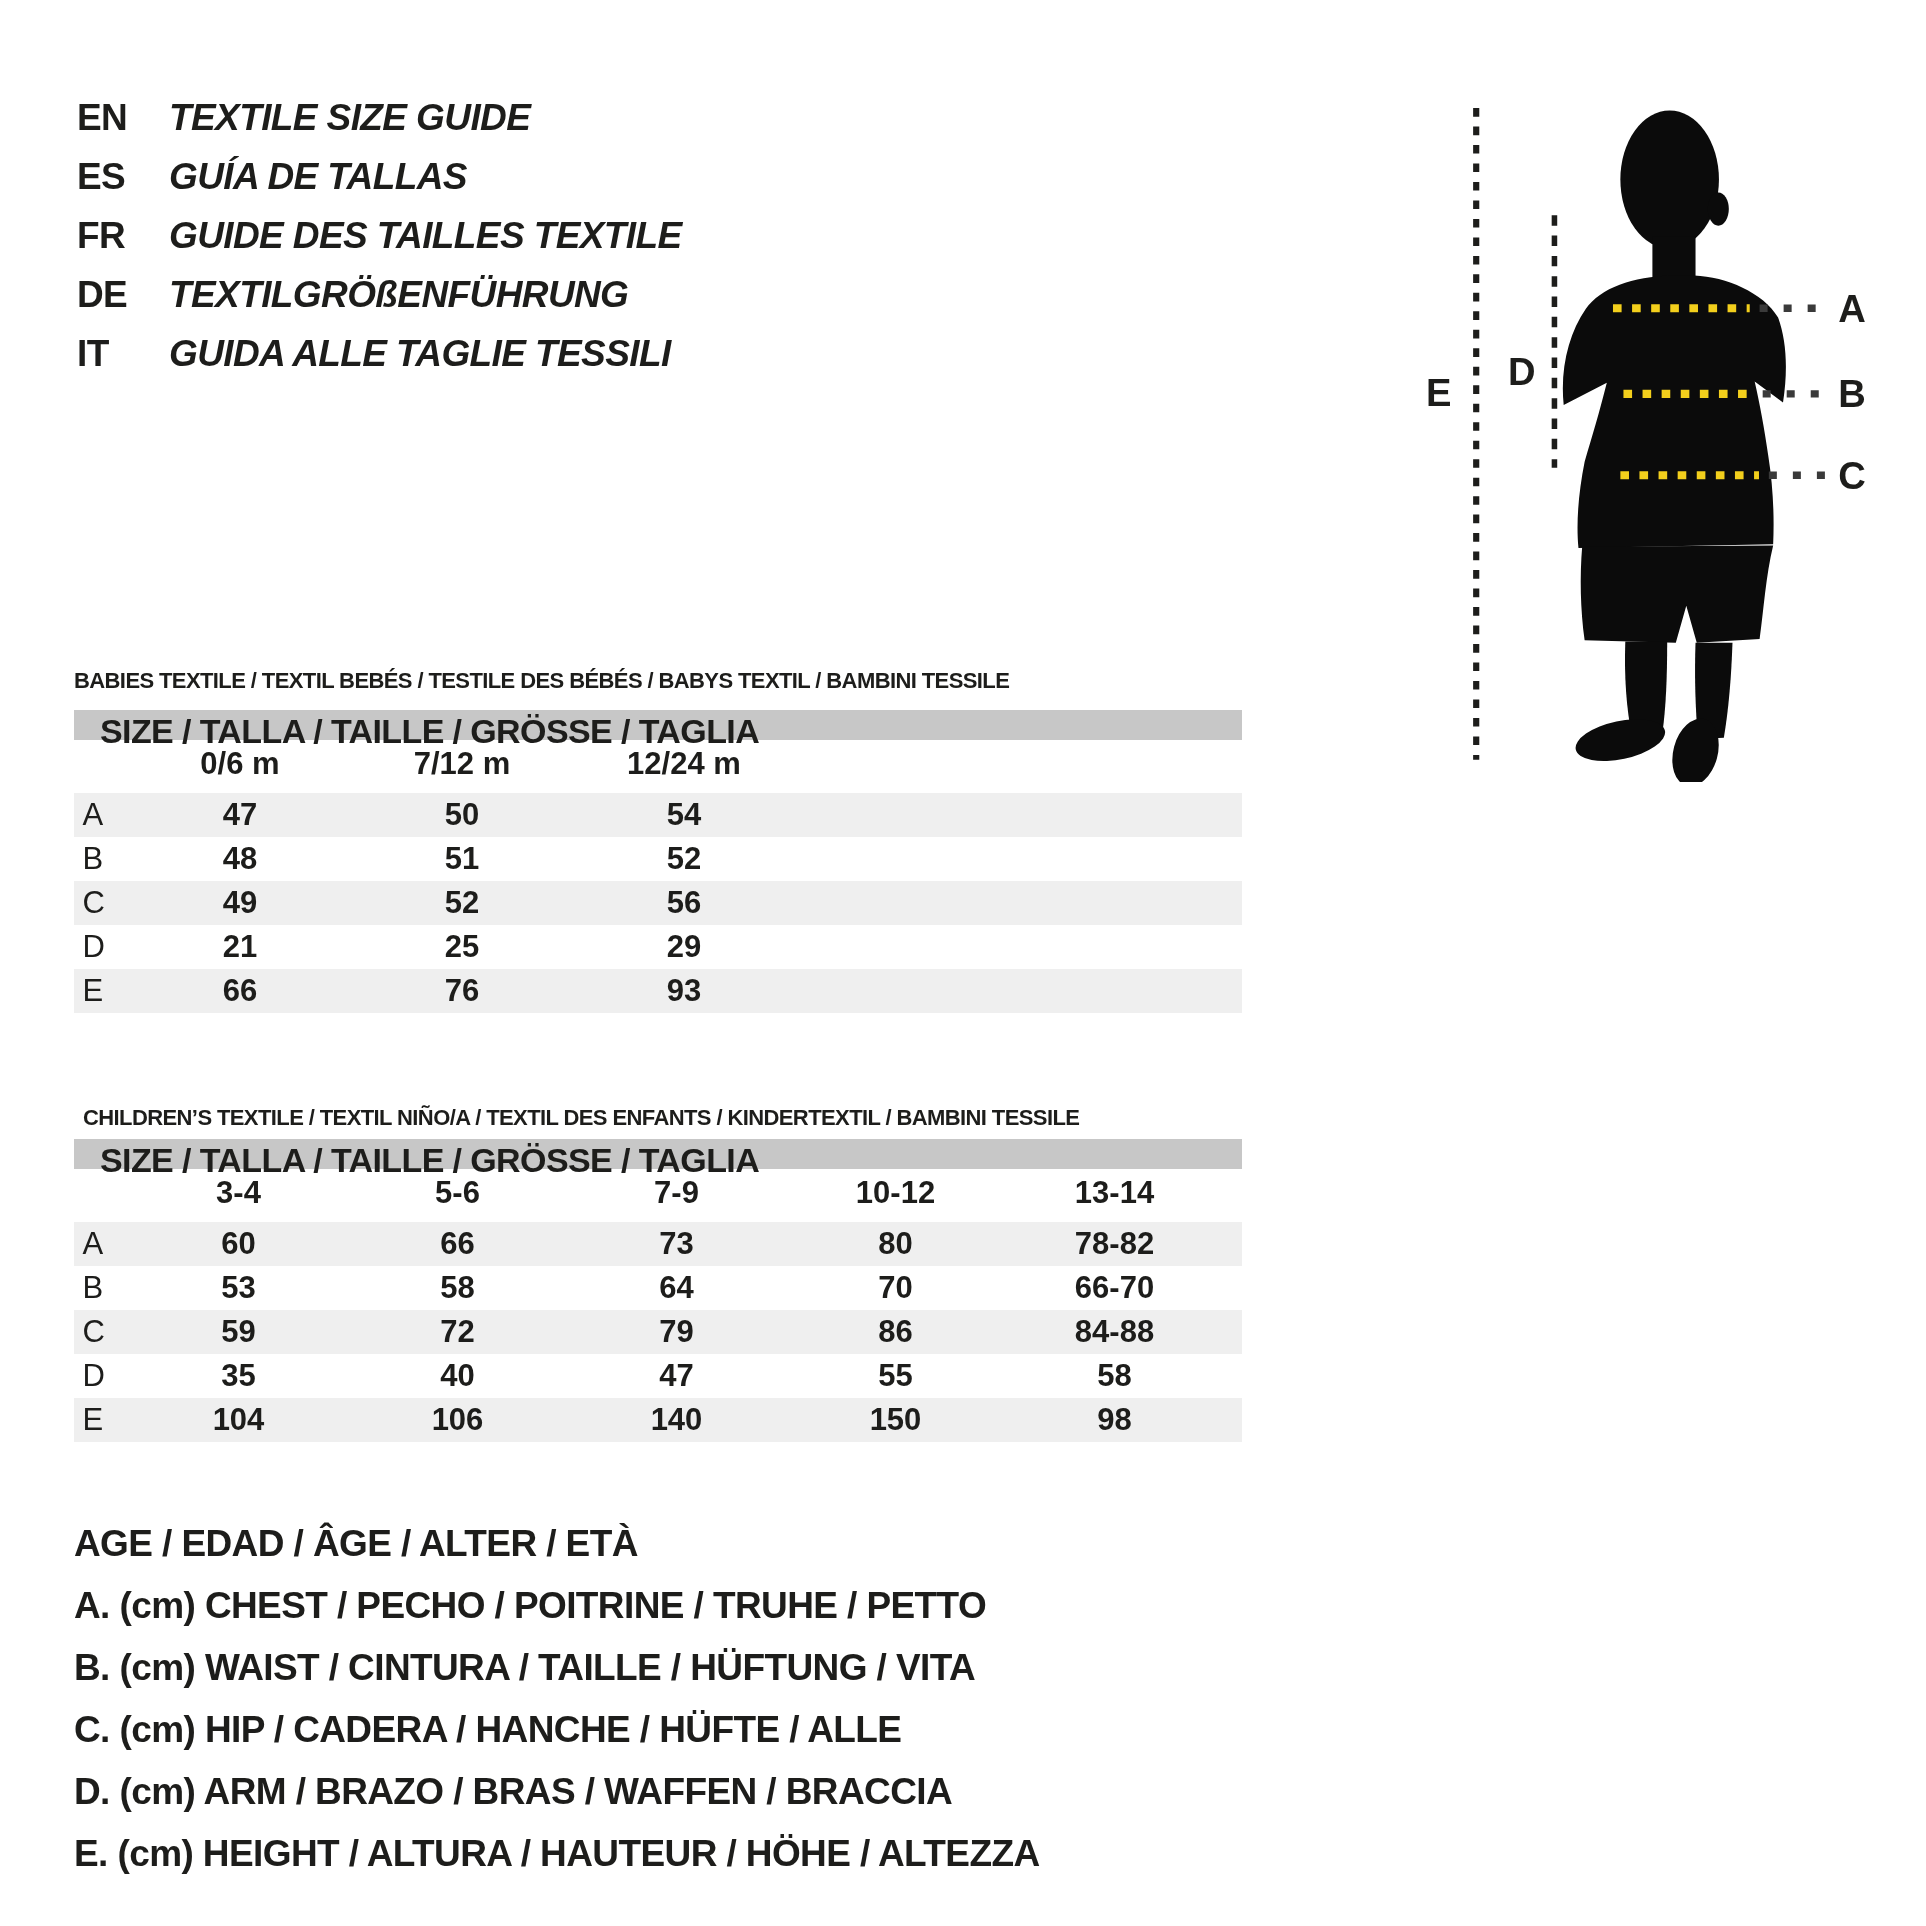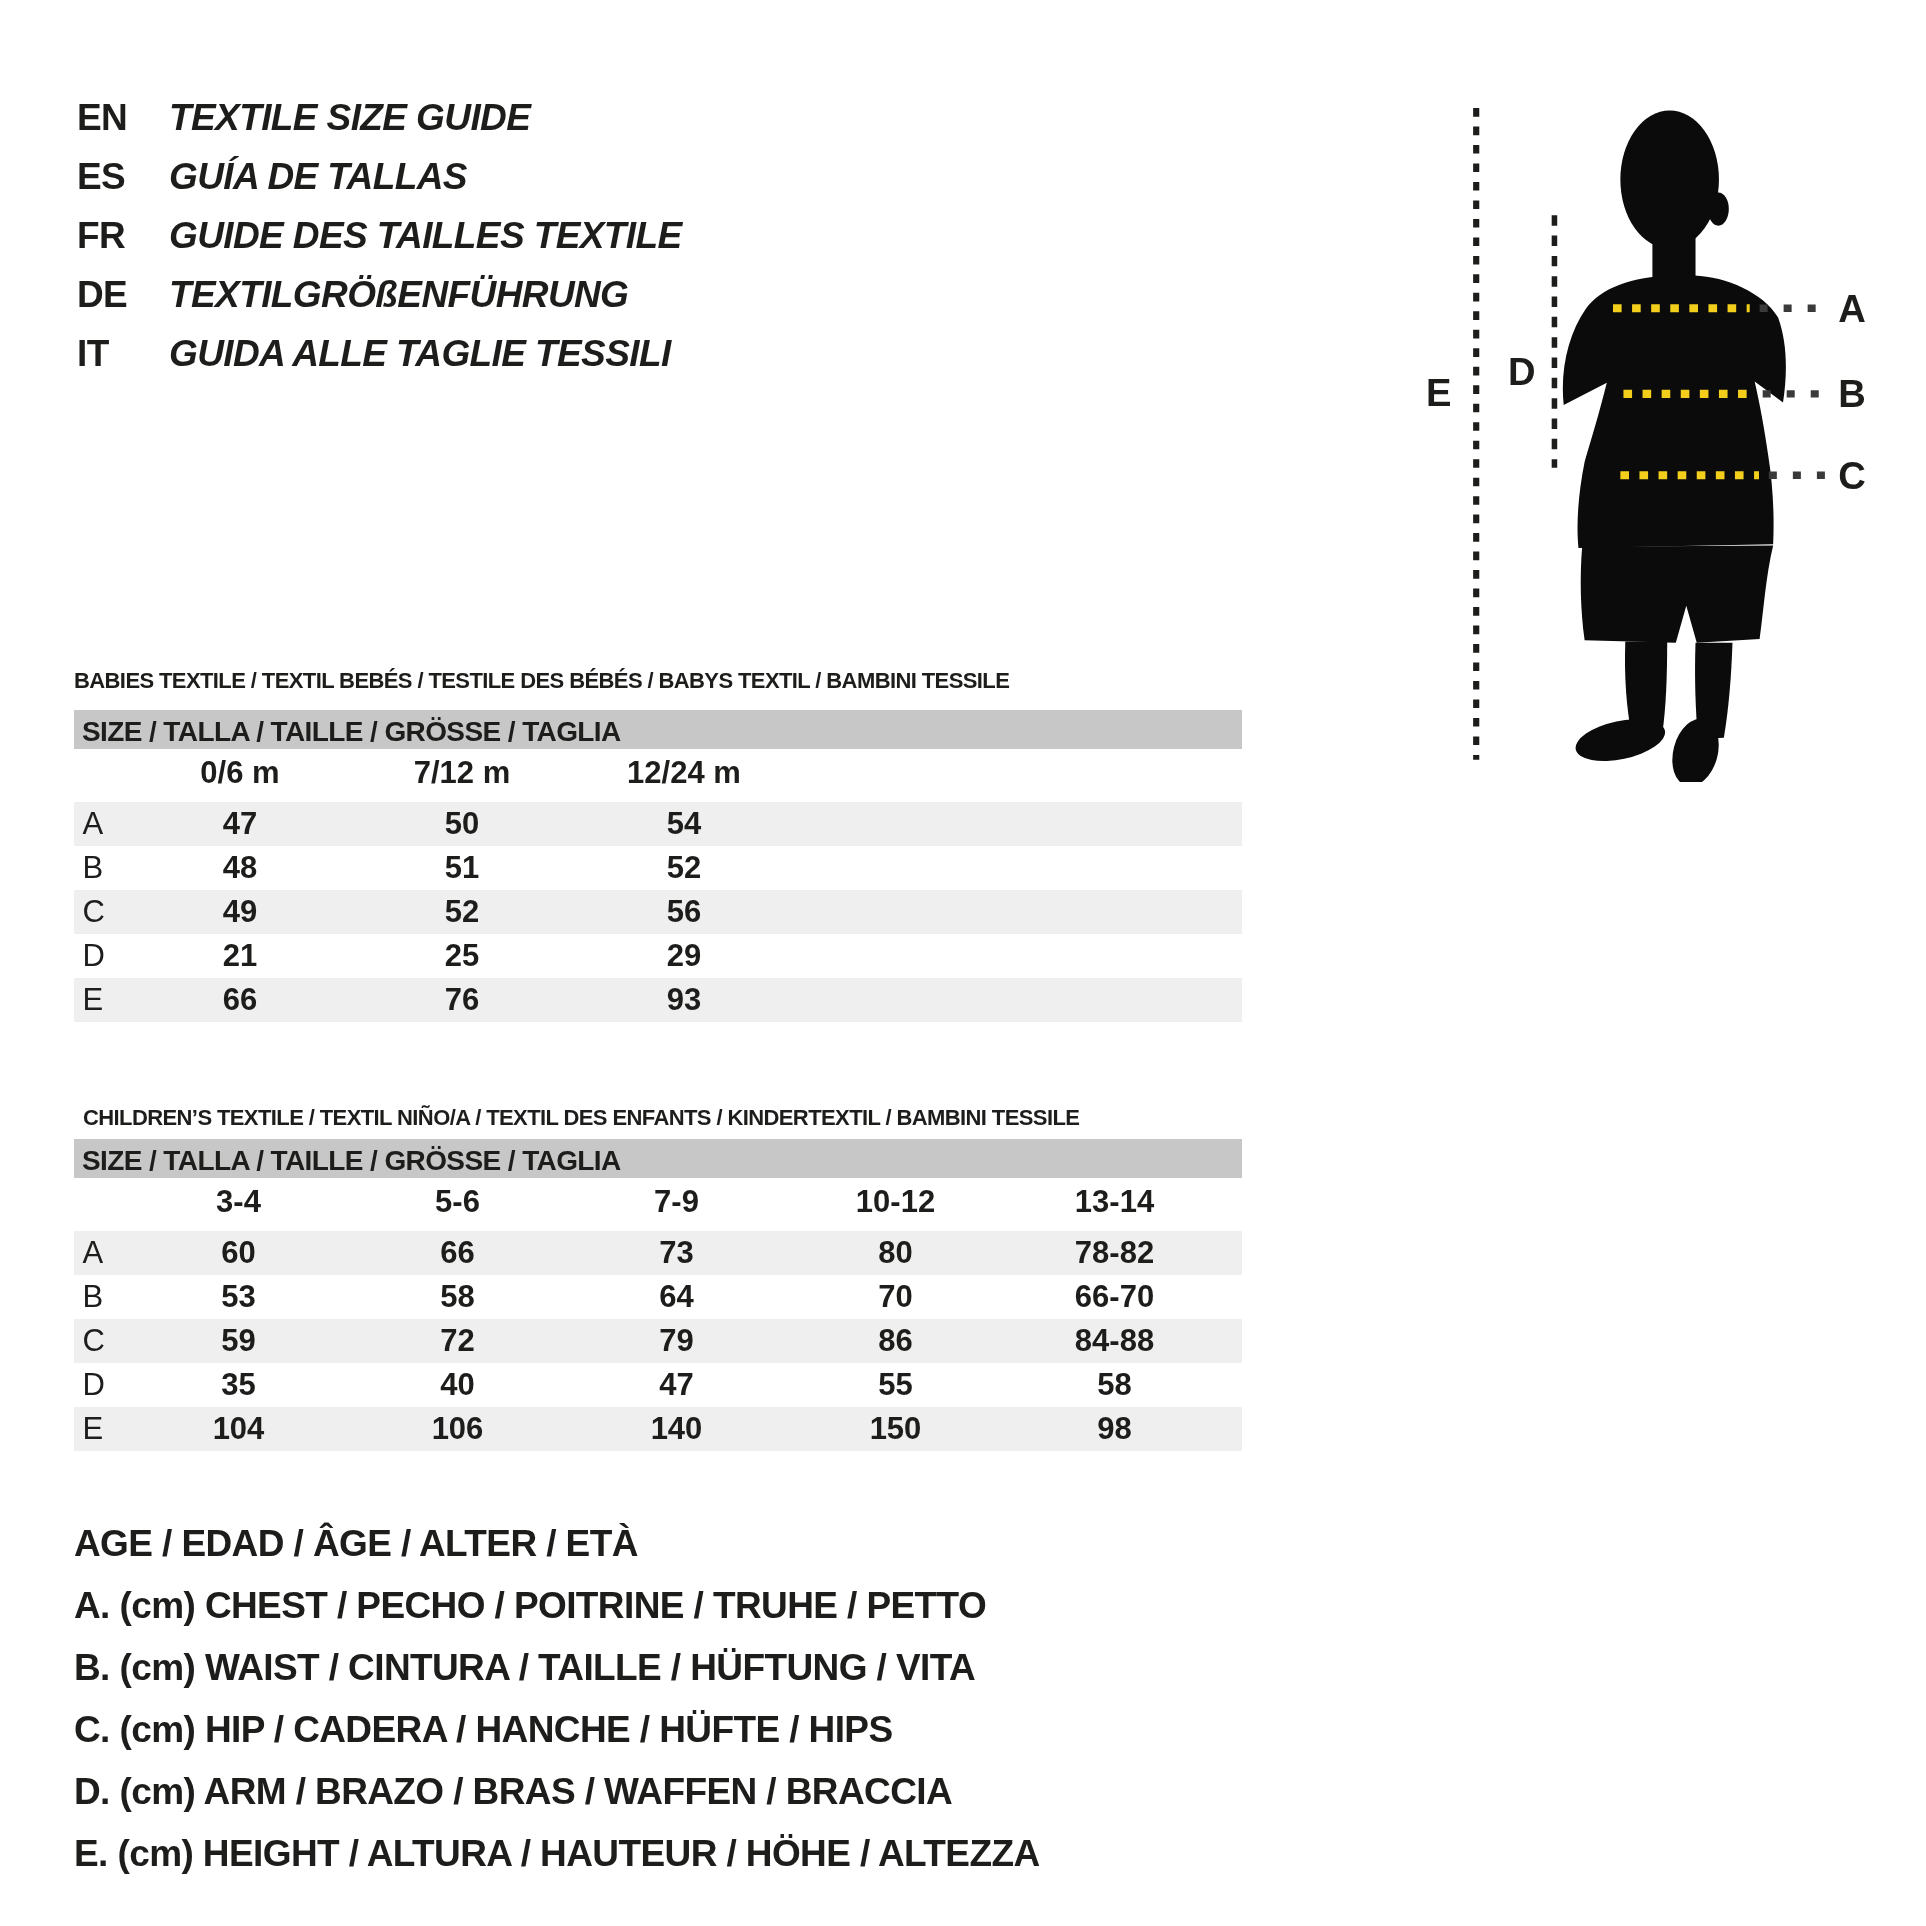--- a/index.html
+++ b/index.html
@@ -22,22 +22,22 @@
     position:absolute;left:74px;height:43px;line-height:43px;
     font-size:22px;font-weight:700;letter-spacing:-0.6px;white-space:nowrap;
   }
   #babies-heading{top:641px;}
   #children-heading{top:1078px;margin-left:9px;}
   
   .size-table{position:absolute;left:74px;width:1168px;}
   #babies-table{top:710px;}
   #children-table{top:1139px;}
   .size-bar{
-    height:39px;line-height:43px;background:#c7c7c7;
-    padding-left:8px;font-size:28px;font-weight:700;letter-spacing:-0.6px;
+    height:30px;line-height:43px;background:#c7c7c7;
+    padding-left:26px;font-size:34px;font-weight:700;letter-spacing:-0.6px;
     white-space:nowrap;box-sizing:border-box;
   }
   .tbl-grid{display:grid;align-items:center;height:44px;}
   .babies-grid{grid-template-columns:55px 222px 222px 222px auto;}
   .children-grid{grid-template-columns:55px 219px 219px 219px 219px 219px auto;}
   .col-header{height:47px;margin-bottom:6.2px;}
   .cell{font-size:31px;font-weight:700;text-align:center;white-space:nowrap;}
   .row-label{font-size:31px;font-weight:400;text-align:left;padding-left:8.6px;}
   .striped{background:#efefef;}
   
@@ -254,21 +254,21 @@
   </section>
 
   <section class="legend">
 
       <div class="legend-line">AGE / EDAD / ÂGE / ALTER / ETÀ</div>
 
       <div class="legend-line">A. (cm) CHEST / PECHO / POITRINE / TRUHE / PETTO</div>
 
       <div class="legend-line">B. (cm) WAIST / CINTURA / TAILLE / HÜFTUNG / VITA</div>
 
-      <div class="legend-line">C. (cm) HIP / CADERA / HANCHE / HÜFTE / HIPS</div>
+      <div class="legend-line">C. (cm) HIP / CADERA / HANCHE / HÜFTE / ALLE</div>
 
       <div class="legend-line">D. (cm) ARM / BRAZO / BRAS / WAFFEN / BRACCIA</div>
 
       <div class="legend-line">E. (cm) HEIGHT / ALTURA / HAUTEUR / HÖHE / ALTEZZA</div>
     </section>
 
 </div>
 
 
 </body></html>

